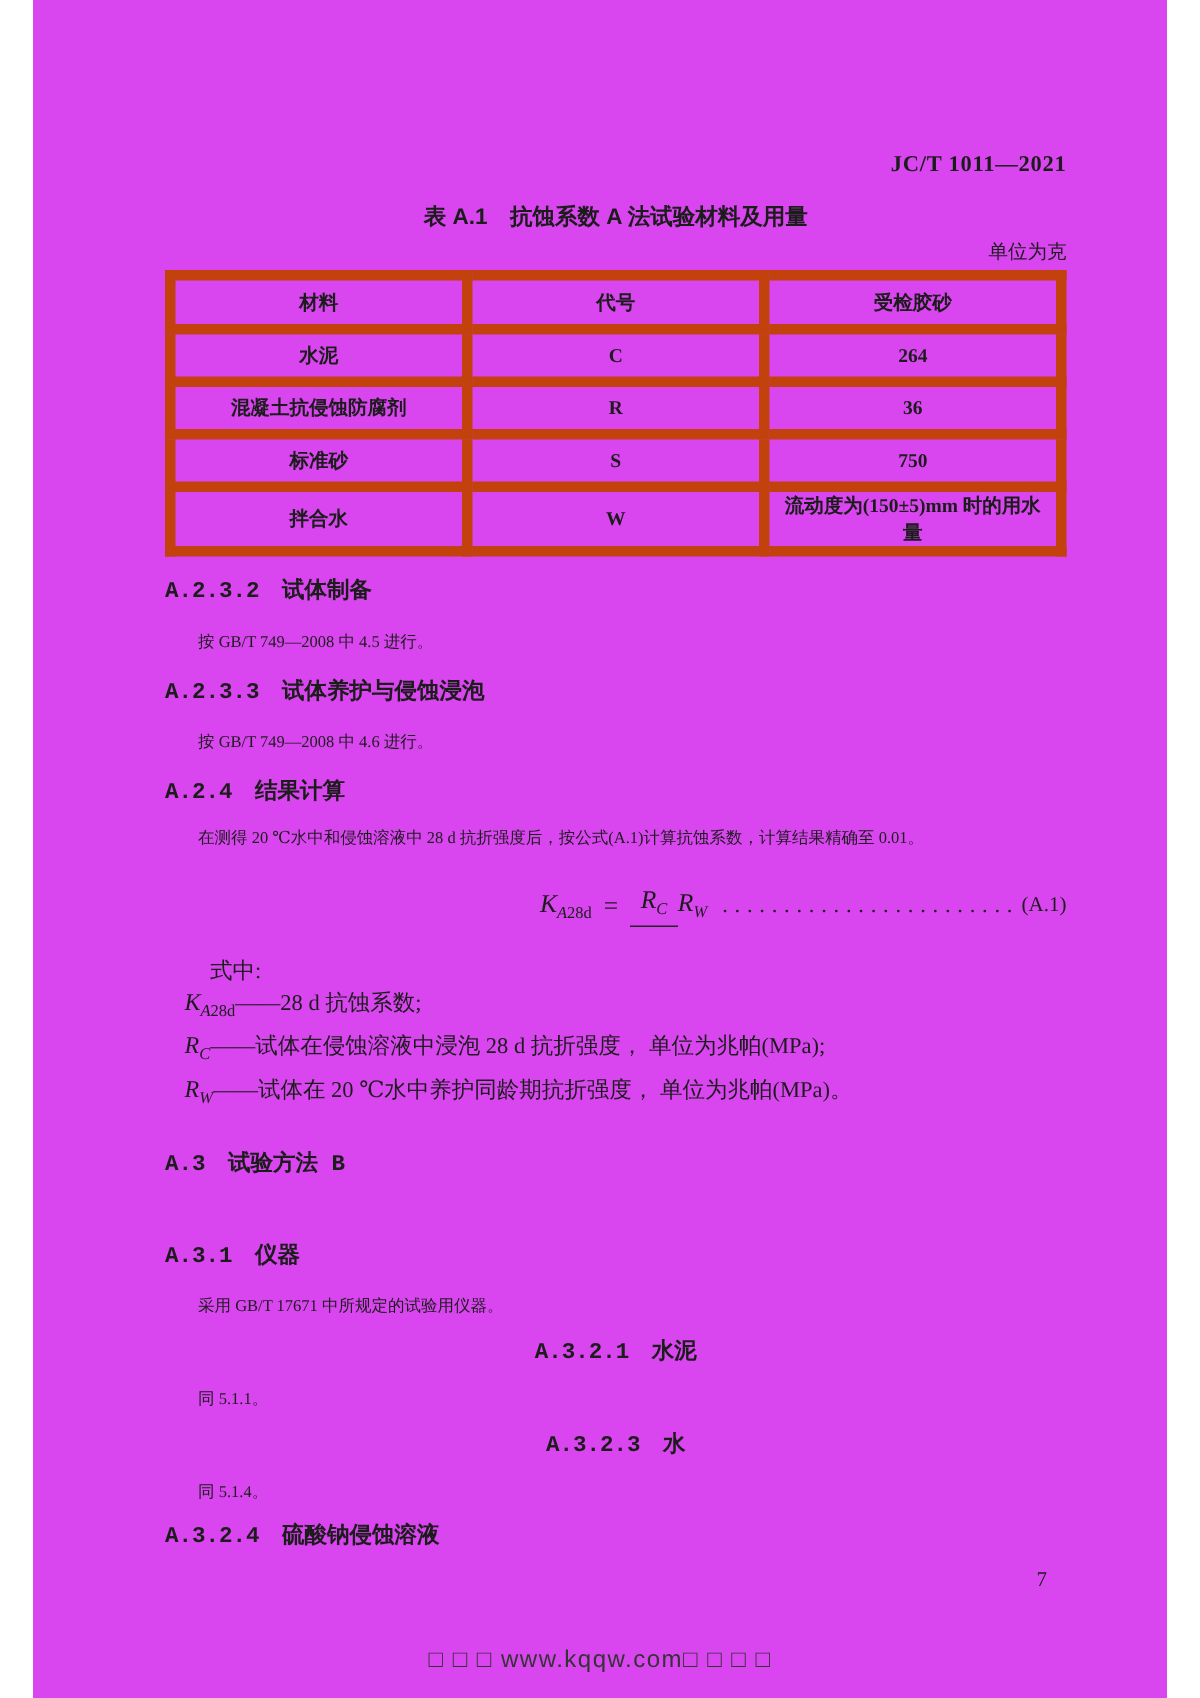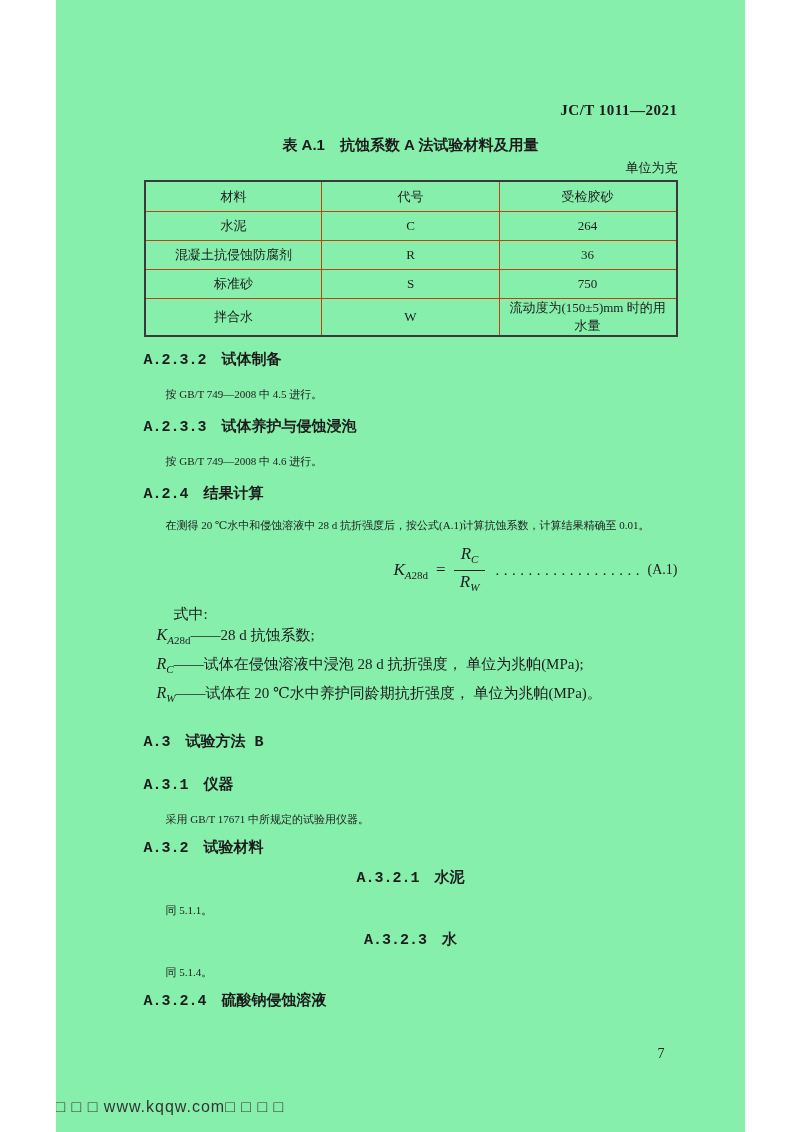--- a/index.html
+++ b/index.html
@@ -1,21 +1,21 @@
 <!DOCTYPE html>
 <html><head>
 <meta charset="utf-8">
 <style>
   html,body { margin:0; padding:0; background:#ffffff; }
   .page {
     position: relative;
-    width: 689px;
+    width: 756px;
     height: 1132px;
     margin: 0 auto;
-    background: #86efac;
+    background: #d946ef;
     color: #1c1c1c;
     box-sizing: border-box;
     padding: 103px 67px 0 88px;
     overflow: hidden;
     font-family: "Liberation Serif", "DejaVu Serif", serif;
   }
   .doc-code {
     text-align: right;
     font-family: "Liberation Serif", serif;
     font-weight: bold;
@@ -39,64 +39,64 @@
     margin-top: 8px;
   }
   table.data-table {
     width: 100%;
     border-collapse: collapse;
     table-layout: fixed;
     margin-top: 5px;
     border: 2px solid #3a3a3a;
   }
   table.data-table th, table.data-table td {
-    border: 1px solid #c2410c;
+    border: 7px solid #c2410c;
     height: 28px;
     text-align: center;
     vertical-align: middle;
     font-size: 13px;
-    font-weight: normal;
+    font-weight: bold;
     padding: 0 4px;
     font-family: "Liberation Serif", serif;
   }
   table.data-table th { height: 29px; }
   .sec-head {
     font-family: Liberation Mono, monospace;
     font-weight: bold;
     font-size: 15px;
     line-height: 17px;
     margin: 16px 0 0 0;
     white-space: pre-wrap;
   }
   .body-text {
     font-size: 11px;
     line-height: 17px;
     margin: 17px 0 0 0;
     text-indent: 2em;
     white-space: pre-wrap;
   } .mt12 { margin-top:12px; } .mt13 { margin-top:13px;text-align:center; }
   .mt14 { margin-top:14px; } .mt15 { margin-top:15px; } .mt24 { margin-top:24px; }
-  .mt26 { margin-top:26px; }
+  .mt26 { margin-top:44px; }
 
   .formula-row {
     display: flex;
     align-items: center;
     height: 48px;
     margin-top: 12px;
   }
   .eq {
     display: inline-flex;
     align-items: center;
     margin-left: 250px;
     font-size: 17px;
   }
   .it { font-style: italic; }
   .ssub { font-size: 11px; vertical-align: -4px; }
   .eqsign { margin: 0 8px; font-style: normal; }
-  .frac { display: inline-flex; flex-direction: column; align-items: center; line-height: 19px; }
+  .frac { display: inline-flex; flex-direction: row; align-items: center; line-height: 19px; }
   .frac .num { border-bottom: 1.5px solid #222; padding: 0 7px 1px 7px; }
   .frac .den { padding-top: 1px; }
   .leader {
     flex: 1;
     overflow: hidden;
     white-space: nowrap;
     letter-spacing: 4.5px;
     font-size: 15px;
     margin: 0 6px 0 10px;
   }
@@ -119,21 +119,21 @@
     position: absolute;
     top: 1046px;
     right: 80px;
     font-size: 14px;
   }
   .footer-watermark {
     position: absolute;
     top: 1098px;
     left: 0;
     right: 0;
-    text-align: left;
+    text-align: center;
     font-family: "Liberation Sans", "DejaVu Sans", sans-serif;
     font-size: 16px;
     color: #343434;
     letter-spacing: 1px;
   }
 </style>
 </head>
 <body>
 
 <div class="page">
@@ -204,21 +204,20 @@
 
   <div class="where-item"><span class="where-sym"><span class="it">R</span><span class="ssub"><span class="it">C</span><span></span></span></span><span>——试体在侵蚀溶液中浸泡 28 d 抗折强度， 单位为兆帕(MPa);</span></div>
 
   <div class="where-item"><span class="where-sym"><span class="it">R</span><span class="ssub"><span class="it">W</span><span></span></span></span><span>——试体在 20 ℃水中养护同龄期抗折强度， 单位为兆帕(MPa)。</span></div>
 
   <h3 class="sec-head mt24">A.3　试验方法 B</h3>
 
   <h3 class="sec-head mt26">A.3.1　仪器</h3>
   <p class="body-text">采用 GB/T 17671 中所规定的试验用仪器。</p>
 
-  <h3 class="sec-head mt12">A.3.2　试验材料</h3>
 
   <h3 class="sec-head mt13">A.3.2.1　水泥</h3>
   <p class="body-text mt15">同 5.1.1。</p>
 
 
   <h3 class="sec-head mt13">A.3.2.3　水</h3>
   <p class="body-text mt15">同 5.1.4。</p>
 
   <h3 class="sec-head mt12">A.3.2.4　硫酸钠侵蚀溶液</h3>
 

